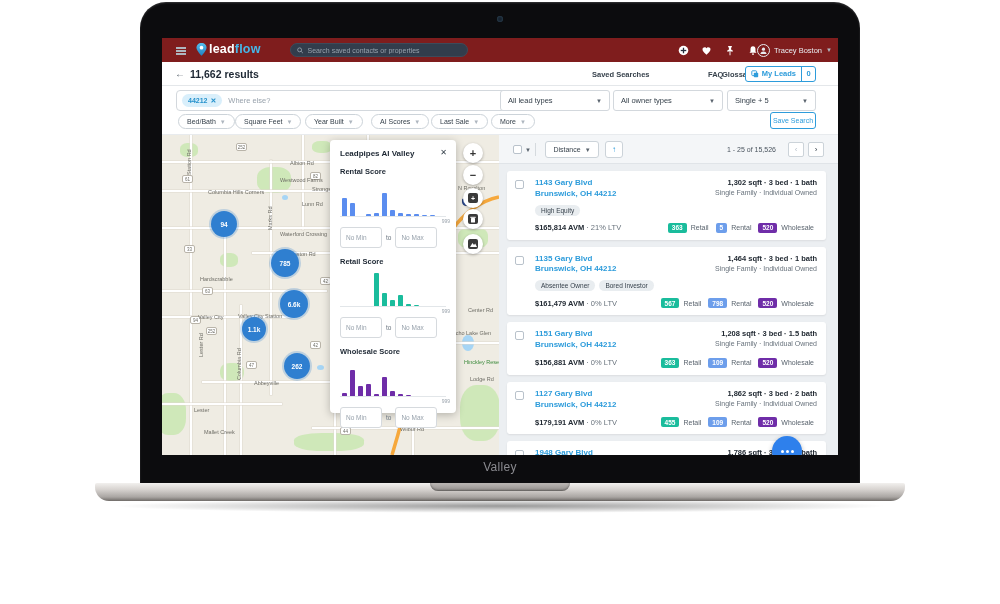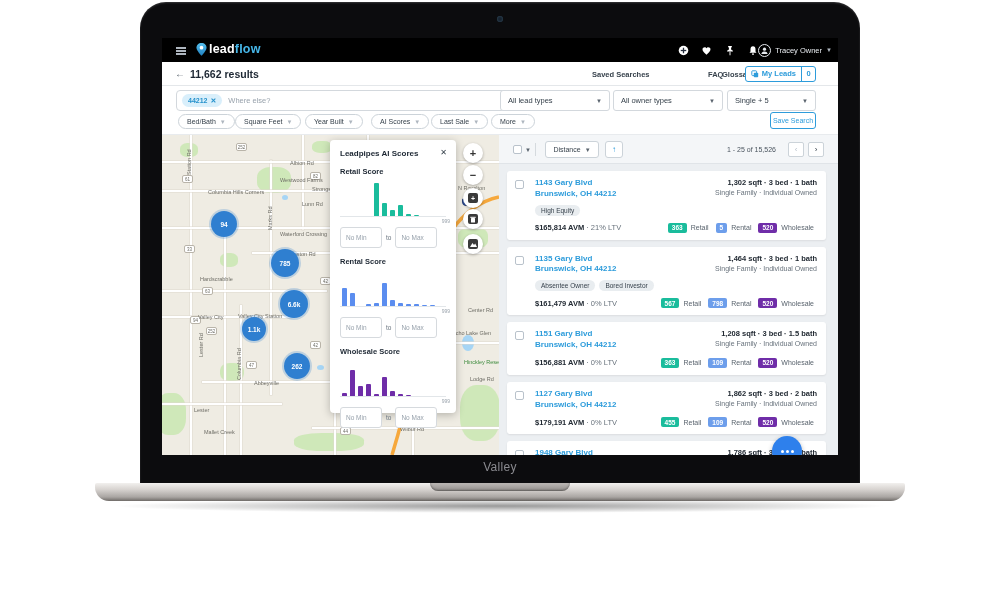--- a/index.html
+++ b/index.html
@@ -19,21 +19,21 @@
   .notch { position:absolute; left:430px; top:483px; width:140px; height:8px;
            background:linear-gradient(180deg,#bdb9b6,#908c89); border-radius:0 0 10px 10px;
            box-shadow:inset 0 -1px 2px rgba(0,0,0,.35); }
   .base-shadow { position:absolute; left:110px; top:499px; width:780px; height:14px;
                  background:radial-gradient(ellipse at center, rgba(0,0,0,.4), rgba(0,0,0,0) 70%); }
 
   
   .screen { position:absolute; left:162px; top:38px; width:676px; height:417px; background:#fff; overflow:hidden; }
 
   
-  .nav { position:absolute; top:0; left:0; width:676px; height:24px; background:#000000; }
+  .nav { position:absolute; top:0; left:0; width:676px; height:24px; background:#7f1d1d; }
   .burger { position:absolute; left:14px; top:9px; width:10px; cursor:pointer; }
   .burger i { display:block; height:1.5px; background:#aeb6bf; margin-bottom:1.6px; }
   .logo { position:absolute; left:34px; top:4px; display:flex; align-items:center; gap:2px; }
   .logo-text { font-size:12.5px; font-weight:bold; color:#fff; letter-spacing:.2px; }
   .logo-text .flow { color:#46b6e8; }
   .nav-search { position:absolute; left:128px; top:5px; width:178px; height:14px; background:#323d4c;
                 border:1px solid #3e4a5a; border-radius:8px; display:flex; align-items:center; padding:0 6px; gap:4px; }
   .nav-search input { background:transparent; border:none; outline:none; color:#cfd6dd; font-size:7px; width:100%;
                       font-family:"Liberation Sans",sans-serif; }
   .nav-search input::placeholder { color:#97a2ad; }
@@ -167,20 +167,27 @@
               <linearGradient id="pg" x1="0" y1="0" x2="0" y2="1">
             <stop offset="0" stop-color="#55c0ee"></stop>
                 <stop offset="1" stop-color="#1f7fc0"></stop>
           </linearGradient>
             </defs>
           <path d="M6 0 C2.7 0 .5 2.3 .5 5.2 C.5 8.4 6 14 6 14 C6 14 11.5 8.4 11.5 5.2 C11.5 2.3 9.3 0 6 0 Z" fill="url(#pg)"></path>
           <circle cx="6" cy="5" r="2" fill="#fff"></circle>
         </svg>
         <span class="logo-text"><span>lead</span><span class="flow">flow</span></span>
       </div>
+      <div class="nav-search">
+        <svg width="7" height="7" viewBox="0 0 10 10">
+          <circle cx="4" cy="4" r="3" fill="none" stroke="#97a2ad" stroke-width="1.3"></circle>
+          <line x1="6.3" y1="6.3" x2="9" y2="9" stroke="#97a2ad" stroke-width="1.3"></line>
+        </svg>
+        <input placeholder="Search saved contacts or properties" style="">
+      </div>
       <div class="nav-icons">
         <span class="nav-ic">
           <svg width="11" height="11" viewBox="0 0 12 12">
               <circle cx="6" cy="6" r="5.2" fill="#fff"></circle>
               <rect x="5.3" y="3" width="1.4" height="6" fill="#252e3d"></rect>
               <rect x="3" y="5.3" width="6" height="1.4" fill="#252e3d"></rect>
             </svg>
         </span>
         <span class="nav-ic">
           <svg width="11" height="11" viewBox="0 0 12 12">
@@ -200,21 +207,21 @@
             </svg>
         </span>
       </div>
       <div class="nav-user">
         <span class="avatar">
           <svg width="9" height="9" viewBox="0 0 10 10">
               <circle cx="5" cy="3.6" r="1.8" fill="#e8ecf0"></circle>
               <path d="M1.5 9 C1.8 6.8 3.2 6 5 6 C6.8 6 8.2 6.8 8.5 9 Z" fill="#e8ecf0"></path>
             </svg>
         </span>
-        <span class="uname">Tracey Owner</span>
+        <span class="uname">Tracey Boston</span>
         <span class="chev">▼</span>
       </div>
     </div>
 
     <div class="rhead">
       <span class="back">←</span>
       <span class="rcount">11,662 results</span>
       <span class="rlink" style="left:430px">Saved Searches</span>
       <span class="rlink" style="left:546px">FAQ</span>
       <span class="rlink" style="left:560px">Glossary</span>
@@ -380,23 +387,47 @@
       <div class="mapctl" style="left:301px;top:99px">
         <span class="toolbox">
           <svg width="7" height="6" viewBox="0 0 7 6">
               <path d="M0 6 L2.5 2 L4 4 L5.2 2.5 L7 6 Z" fill="#fff"></path>
             </svg>
         </span>
       </div>
     </div>
 
     <div class="popup">
-      <div class="popup-title">Leadpipes AI Scores</div>
+      <div class="popup-title">Leadpipes AI Valley</div>
       <span class="popup-close">✕</span>
       <div id="popup-sections">
+  <div class="sec">
+    <div class="sec-label">Rental Score</div>
+    <div class="hist">
+      <span class="axis-max">999</span>
+    <span class="bar" style="height: 52%; background: rgb(91, 141, 239);"></span>
+              <span class="bar" style="height: 38%; background: rgb(91, 141, 239);"></span>
+              <span class="bar" style="height: 0%; background: rgb(91, 141, 239);"></span>
+              <span class="bar" style="height: 6%; background: rgb(91, 141, 239);"></span>
+              <span class="bar" style="height: 10%; background: rgb(91, 141, 239);"></span>
+              <span class="bar" style="height: 65%; background: rgb(91, 141, 239);"></span>
+              <span class="bar" style="height: 16%; background: rgb(91, 141, 239);"></span>
+              <span class="bar" style="height: 8%; background: rgb(91, 141, 239);"></span>
+              <span class="bar" style="height: 7%; background: rgb(91, 141, 239);"></span>
+              <span class="bar" style="height: 6%; background: rgb(91, 141, 239);"></span>
+              <span class="bar" style="height: 3%; background: rgb(91, 141, 239);"></span>
+              <span class="bar" style="height: 2%; background: rgb(91, 141, 239);"></span>
+            </div>
+    <div class="range">
+      <input class="rinput" placeholder="No Min" style="">
+      <span class="to">to</span>
+      <input class="rinput" placeholder="No Max" style="">
+    </div>
+  </div>
+
   <div class="sec">
     <div class="sec-label">Retail Score</div>
     <div class="hist">
       <span class="axis-max">999</span>
     <span class="bar" style="height: 0%; background: rgb(26, 188, 156);"></span>
               <span class="bar" style="height: 0%; background: rgb(26, 188, 156);"></span>
               <span class="bar" style="height: 0%; background: rgb(26, 188, 156);"></span>
               <span class="bar" style="height: 0%; background: rgb(26, 188, 156);"></span>
               <span class="bar" style="height: 95%; background: rgb(26, 188, 156);"></span>
               <span class="bar" style="height: 38%; background: rgb(26, 188, 156);"></span>
@@ -408,44 +439,20 @@
               <span class="bar" style="height: 0%; background: rgb(26, 188, 156);"></span>
             </div>
     <div class="range">
       <input class="rinput" placeholder="No Min" style="">
       <span class="to">to</span>
       <input class="rinput" placeholder="No Max" style="">
     </div>
   </div>
 
   <div class="sec">
-    <div class="sec-label">Rental Score</div>
-    <div class="hist">
-      <span class="axis-max">999</span>
-    <span class="bar" style="height: 52%; background: rgb(91, 141, 239);"></span>
-              <span class="bar" style="height: 38%; background: rgb(91, 141, 239);"></span>
-              <span class="bar" style="height: 0%; background: rgb(91, 141, 239);"></span>
-              <span class="bar" style="height: 6%; background: rgb(91, 141, 239);"></span>
-              <span class="bar" style="height: 10%; background: rgb(91, 141, 239);"></span>
-              <span class="bar" style="height: 65%; background: rgb(91, 141, 239);"></span>
-              <span class="bar" style="height: 16%; background: rgb(91, 141, 239);"></span>
-              <span class="bar" style="height: 8%; background: rgb(91, 141, 239);"></span>
-              <span class="bar" style="height: 7%; background: rgb(91, 141, 239);"></span>
-              <span class="bar" style="height: 6%; background: rgb(91, 141, 239);"></span>
-              <span class="bar" style="height: 3%; background: rgb(91, 141, 239);"></span>
-              <span class="bar" style="height: 2%; background: rgb(91, 141, 239);"></span>
-            </div>
-    <div class="range">
-      <input class="rinput" placeholder="No Min" style="">
-      <span class="to">to</span>
-      <input class="rinput" placeholder="No Max" style="">
-    </div>
-  </div>
-
-  <div class="sec">
     <div class="sec-label">Wholesale Score</div>
     <div class="hist">
       <span class="axis-max">999</span>
     <span class="bar" style="height: 10%; background: rgb(111, 45, 168);"></span>
               <span class="bar" style="height: 75%; background: rgb(111, 45, 168);"></span>
               <span class="bar" style="height: 28%; background: rgb(111, 45, 168);"></span>
               <span class="bar" style="height: 33%; background: rgb(111, 45, 168);"></span>
               <span class="bar" style="height: 7%; background: rgb(111, 45, 168);"></span>
               <span class="bar" style="height: 55%; background: rgb(111, 45, 168);"></span>
               <span class="bar" style="height: 14%; background: rgb(111, 45, 168);"></span>

